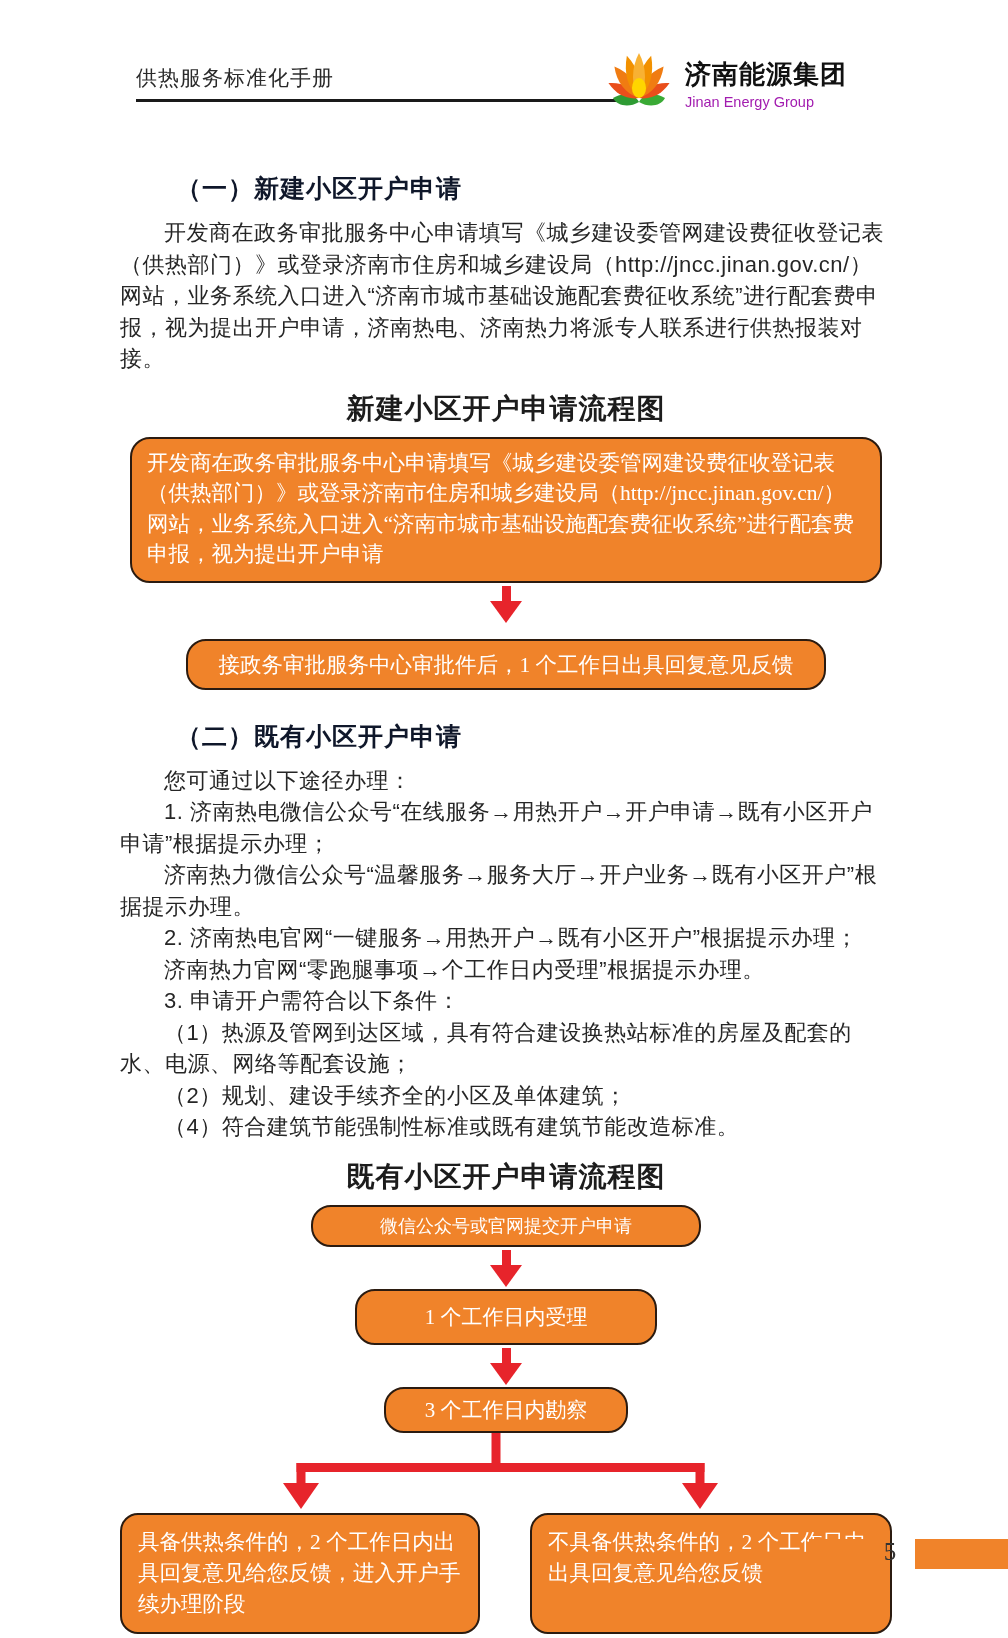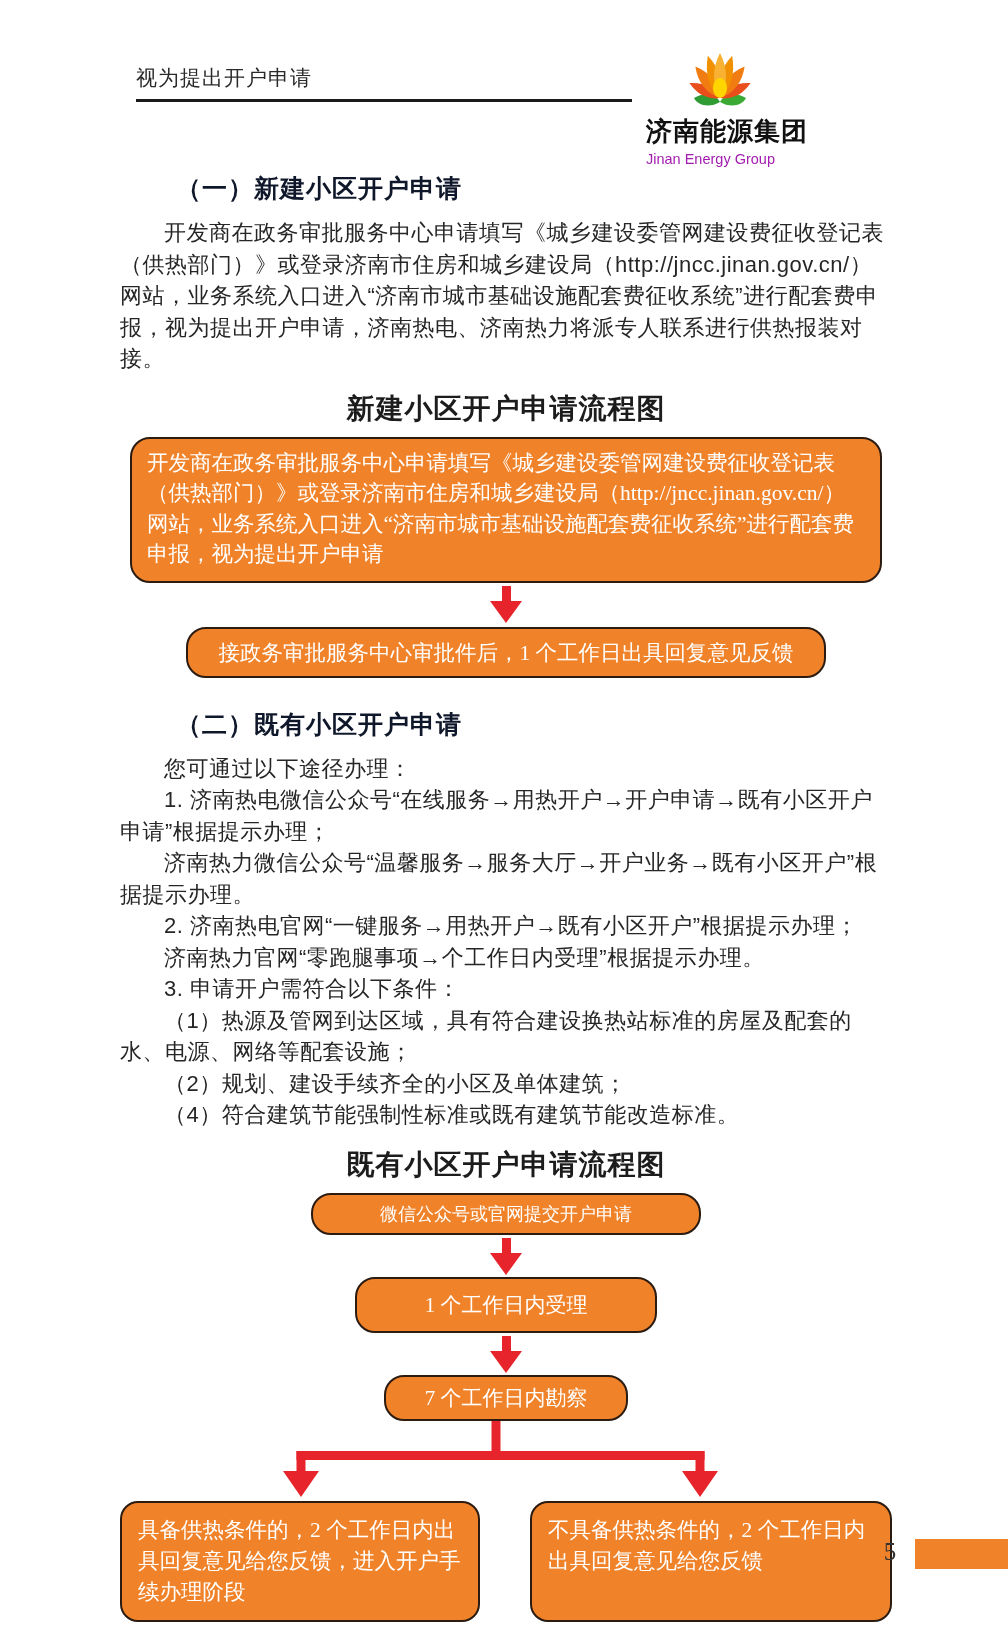--- a/index.html
+++ b/index.html
@@ -15,21 +15,21 @@
   }
   
   .doc-title {
     position:absolute; top:64px; left:136px;
     font-size:21px; letter-spacing:1px; color:#2a2a2a;
   }
   .header-rule {
     position:absolute; top:99px; left:136px;
     width:496px; height:3px; background:#1a1a1a;
   }
-  .logo { position:absolute; top:52px; left:646px; display:flex; align-items:center;flex-direction:column; }
+  .logo { position:absolute; top:52px; left:607px; display:flex; align-items:center; }
   .logo-flower { width:64px; height:62px; margin-right:14px; }
   .logo-text .cn { font-size:26px; font-weight:bold; color:#111; letter-spacing:1px; }
   .logo-text .en { font-size:14.5px; color:#a21caf; margin-top:2px; }
 
   
   .content { position:absolute; top:146px; left:120px; width:772px; }
   .section-title { font-size:31px; font-weight:bold; color:#1c1c1c; letter-spacing:2px; }
   .sub-title { font-size:25px; font-weight:bold; color:#0f172a; margin:26px 0 12px 56px; letter-spacing:1px; }
   .sub-title2 { margin-top:30px; }
   p.body-text {
@@ -40,21 +40,21 @@
 
   
   .flow-box {
     background:#F0832A;
     border:2px solid #2b1b10;
     border-radius:20px;
     color:#ffffff;
     font-family:"Liberation Serif", serif;
   }
   .fb-large { width:752px; margin:0 auto; padding:9px 15px 11px 15px; font-size:21.5px; line-height:30.5px; }
-  .fb-mid   { width:640px; margin:4px auto; padding:9px 0; font-size:21.5px; text-align:center; }
+  .fb-mid   { width:640px; margin:16px auto; padding:9px 0; font-size:21.5px; text-align:center; }
   .fb-w390  { width:390px; margin:0 auto; padding:7px 10px; font-size:18px; text-align:center; }
   .fb-w300  { width:302px; margin:0 auto; padding:12px 10px; font-size:21px; text-align:center; }
   .fb-w244  { width:244px; margin:0 auto; padding:7px 10px; font-size:21px; text-align:center; }
 
   .arrow { display:flex; flex-direction:column; align-items:center; margin:3px auto 2px auto; }
   .arrow .stem { width:9px; height:15px; background:#E7242B; }
   .arrow .head {
     width:0; height:0;
     border-left:16px solid transparent;
     border-right:16px solid transparent;
@@ -74,21 +74,21 @@
     position:absolute; left:872px; top:1538px; width:36px;
     text-align:center; font-family:"Liberation Serif", serif;
     font-size:25px; color:#333;
   }
 </style>
 </head>
 <body>
 
 <div class="page">
 
-  <div class="doc-title">视为提出开户申请</div>
+  <div class="doc-title">供热服务标准化手册</div>
   <div class="header-rule"></div>
   <div class="logo">
     <svg class="logo-flower" viewBox="0 0 64 62">
 
       <path d="M6,46 C16,40 28,42 32,50 C22,56 10,54 6,46 Z" fill="#2E9B33"></path>
       <path d="M58,46 C48,40 36,42 32,50 C42,56 54,54 58,46 Z" fill="#3AAA35"></path>
 
       <g transform="translate(32,46)">
         <path transform="rotate(-64)" d="M0,-34 C7,-22 7,-10 0,0 C-7,-10 -7,-22 0,-34 Z" fill="#E94E1B"></path>
         <path transform="rotate(64)" d="M0,-34 C7,-22 7,-10 0,0 C-7,-10 -7,-22 0,-34 Z" fill="#E94E1B"></path>
@@ -145,21 +145,21 @@
         <div class="head"></div>
     </div>
 
     <div class="flow-box fb-w300">1 个工作日内受理</div>
 
     <div class="arrow">
       <div class="stem"></div>
         <div class="head"></div>
     </div>
 
-    <div class="flow-box fb-w244">7 个工作日内勘察</div>
+    <div class="flow-box fb-w244">3 个工作日内勘察</div>
 
     <svg class="branch-svg" width="772" height="78" viewBox="0 0 772 78">
       <rect x="371.5" y="0" width="9" height="36" fill="#E7242B"></rect>
       <rect x="176.5" y="30" width="408" height="9" fill="#E7242B"></rect>
       <rect x="176.5" y="30" width="9" height="22" fill="#E7242B"></rect>
       <rect x="575.5" y="30" width="9" height="22" fill="#E7242B"></rect>
       <polygon points="163,50 199,50 181,76" fill="#E7242B"></polygon>
       <polygon points="562,50 598,50 580,76" fill="#E7242B"></polygon>
     </svg>
 

